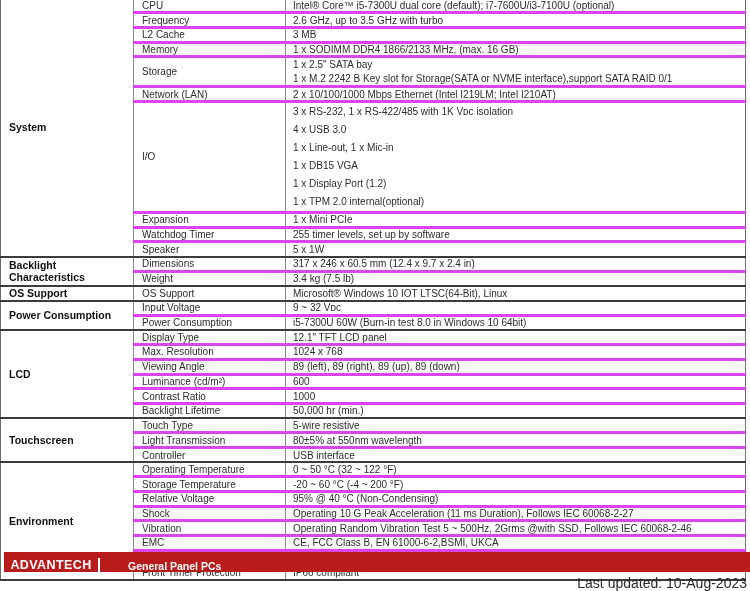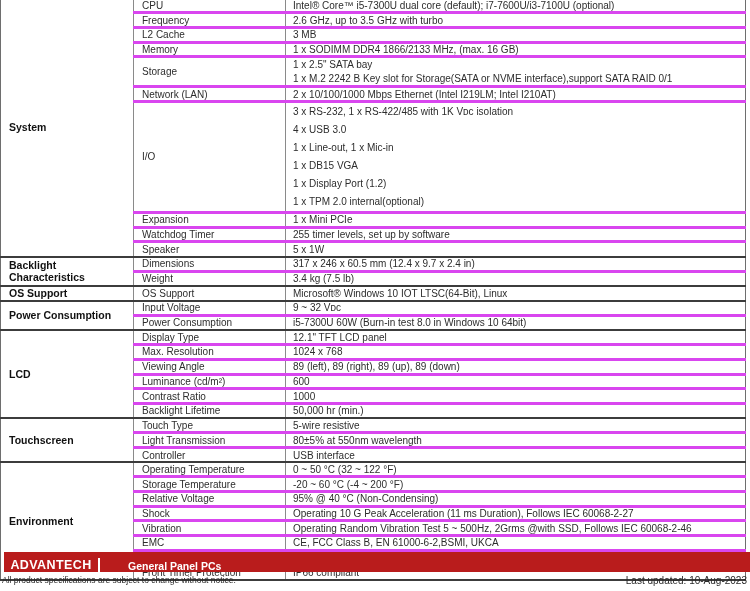--- a/index.html
+++ b/index.html
@@ -30,21 +30,21 @@
 
   
   .footer-bar { position: absolute; top: 552px; left: 4px; right: 0; height: 20px;
                 background: #b91c1c; display: flex; align-items: flex-end; }
   .logo-seg { width: 94px; display: flex; align-items: center; justify-content: center;
               border-right: 2px solid #ffffff; }
   .logo-text { color: #ffffff; font-weight: bold; font-size: 12.5px; letter-spacing: 0.4px; }
   .series-seg { display: flex; align-items: center; padding-left: 28px; }
   .series-text { color: #ffffff; font-weight: bold; font-size: 10.5px; }
   .foot-note { position: absolute; top: 575px; left: 2px; font-size: 8.5px; color: #2a2a2a; }
-  .foot-updated { position: absolute; top: 575px; right: 3px; font-size: 10px; color: #2a2a2a; }
+  .foot-updated { position: absolute; top: 575px; right: 3px; font-size: 14px; color: #2a2a2a; }
 </style>
 </head>
 <body>
 
 <div class="sheet">
 
   <div class="spec-table-wrap">
     <table class="spec">
       <colgroup>
           <col class="c-cat">
@@ -205,16 +205,15 @@
   </div>
 
   <div class="footer-bar">
     <div class="logo-seg">
       <span class="logo-text">ADVANTECH</span>
     </div>
     <div class="series-seg">
       <span class="series-text">General Panel PCs</span>
     </div>
   </div>
-  <div class="foot-note">All product specifications are subject to change without notice.</div>
   <div class="foot-updated">Last updated: 10-Aug-2023</div>
 
 </div>
 
 </body></html>

